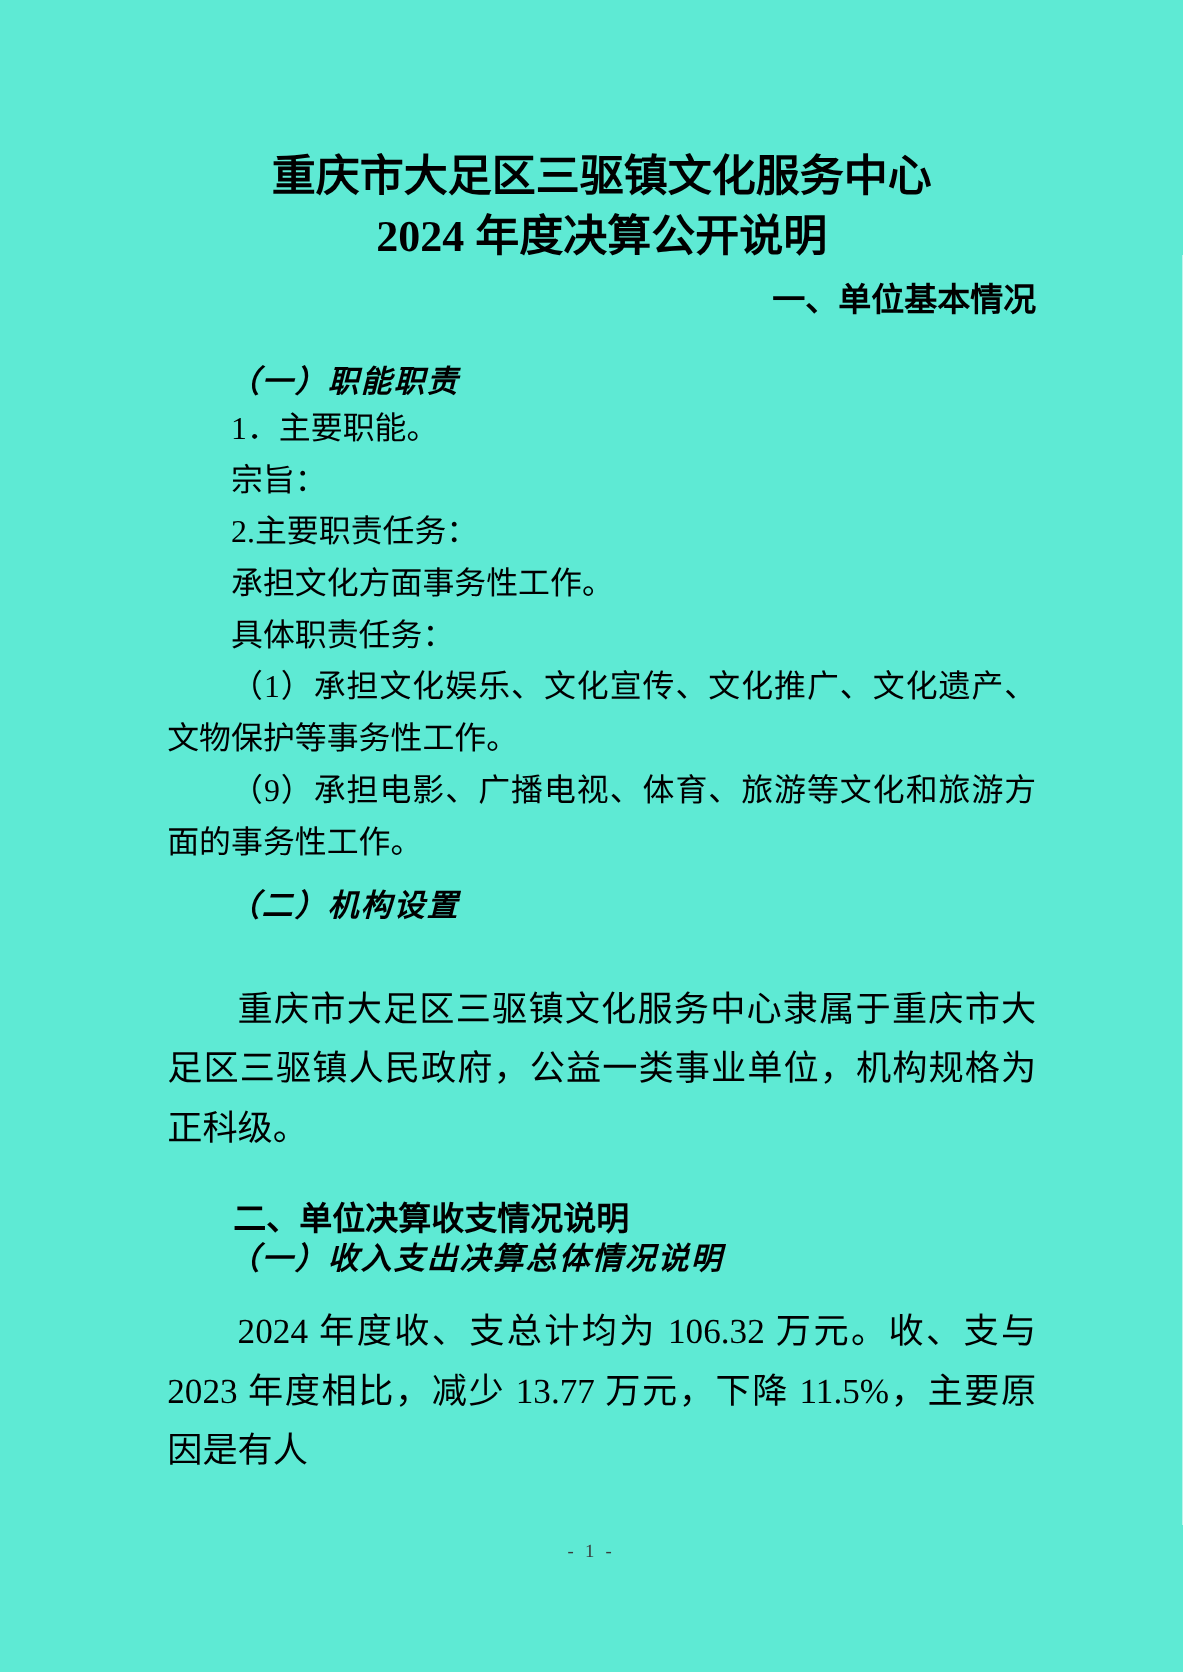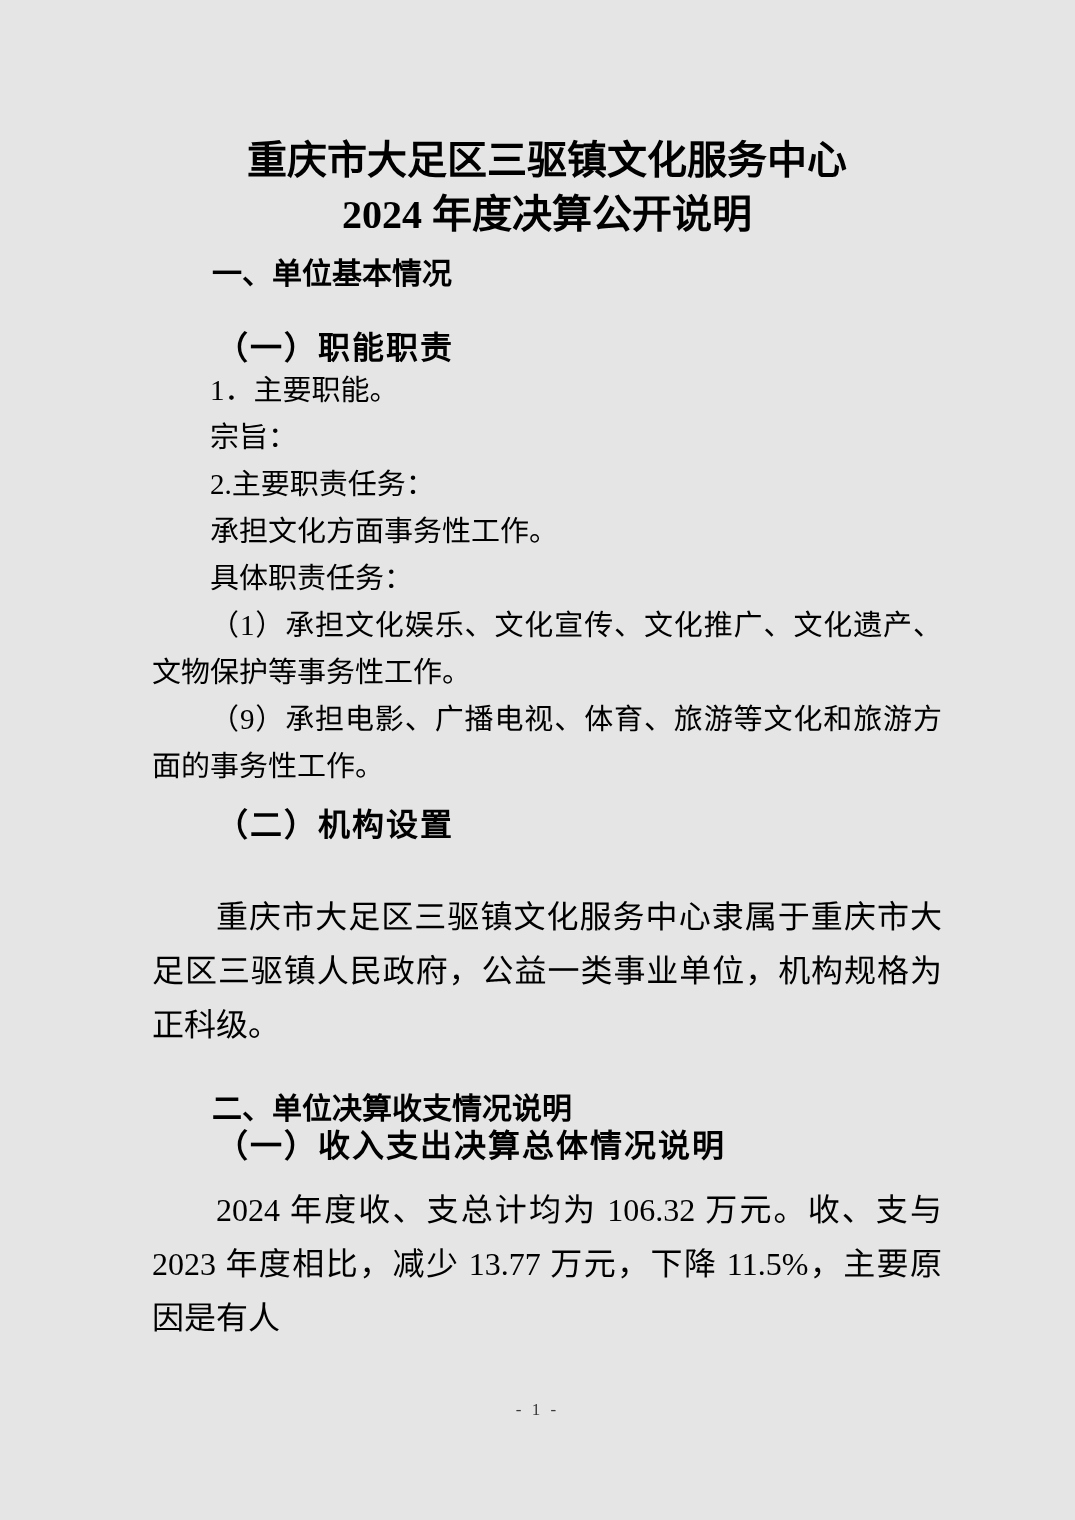--- a/index.html
+++ b/index.html
@@ -5,21 +5,21 @@
   html, body {
     margin: 0;
     padding: 0;
     background: #ffffff;
   }
   .page {
     position: relative;
     width: 1075px;
     height: 1520px;
     margin: 0 auto;
-    background: #e5e5e5;
+    background: #5eead4;
     color: #000000;
     box-sizing: border-box;
     padding: 134px 133px 0 152px;
     overflow: hidden;
     font-family: "Liberation Serif", "DejaVu Sans", sans-serif;
   }
   
   .doc-title {
     margin: 0;
     text-align: center;
@@ -35,43 +35,44 @@
     margin: 0;
     font-size: 30px;
     font-weight: bold;
     line-height: 36px;
     text-indent: 2em;
     font-family: "Liberation Sans", "DejaVu Sans", sans-serif;
   }
   
   .h-kai {
     margin: 0;
-    font-size: 32px;
+    font-size: 28px;
     font-weight: bold;
+    font-style: italic;
     line-height: 38px;
     text-indent: 2em;
     letter-spacing: 2px;
     font-family: "Liberation Serif", "DejaVu Serif", serif;
   }
   
   .body-block p {
     margin: 0;
     text-indent: 2em;
     text-align: justify;
   }
   .body-a p {
     font-size: 29px;
     line-height: 47px;
   }
   .body-b p {
     font-size: 32px;
     line-height: 54px;
   }
   
-  .mt-h1-first   { margin-top: 14px; }
+  .mt-h1-first   { margin-top: 14px; text-align: right; }
   .mt-kai-first  { margin-top: 37px; }
   .mt-body-a     { }
   .mt-kai-jigou  { margin-top: 16px; }
   .mt-body-b1    { margin-top: 46px; }
   .mt-h1-second  { margin-top: 39px; }
   .mt-kai-shouru { }
   .mt-body-b2    { margin-top: 18px; }
 
   .page-footer {
     position: absolute;

